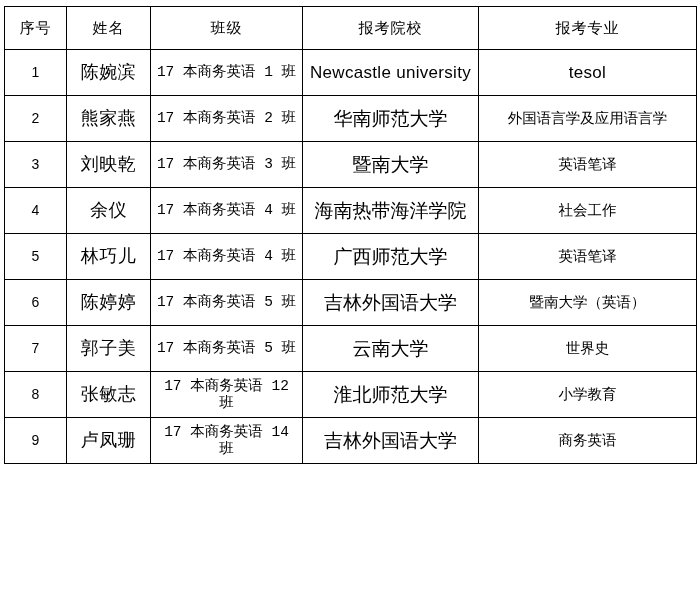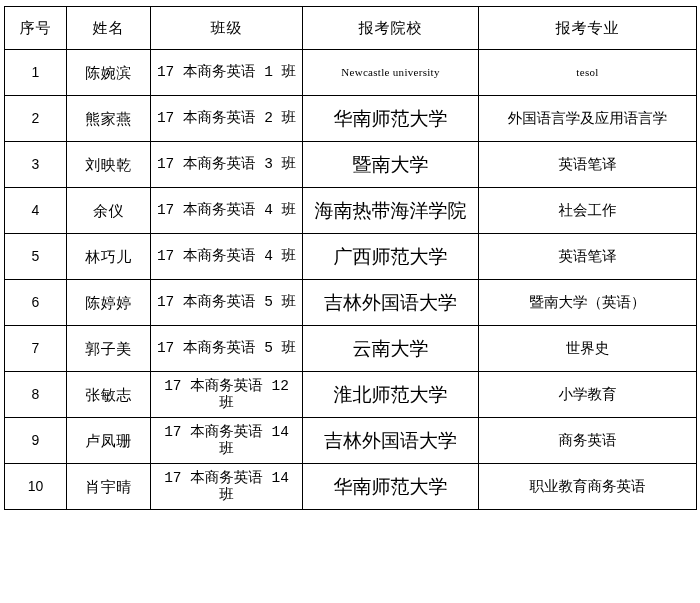--- a/index.html
+++ b/index.html
@@ -49,39 +49,38 @@
     letter-spacing: 1px;
   }
   tbody td {
     height: 41px;
     font-size: 14.5px;
   }
   td.index-cell {
     font-size: 14px;
   }
   td.name-cell {
-    font-size: 15px;
+    font-size: 18px;
     letter-spacing: 0.5px;
   }
   td.class-cell {
     font-size: 14.5px;
     font-family: Liberation Mono, monospace;
   }
   td.school-cell {
     font-size: 19px;
   }
   td.major-cell {
     font-size: 14.5px;
     margin-left: 14px;
   }
   td.latin {
-    font-size: 11px;
+    font-size: 17px;
     line-height: 1.25;
     letter-spacing: 0.3px;
-    font-family: Liberation Serif, serif;
   }
 </style>
 </head>
 <body>
 
 <div class="sheet">
   <table class="roster">
     <colgroup>
       <col class="c-index">
       <col class="c-name">
@@ -156,22 +155,15 @@
           <td class="school-cell">淮北师范大学</td>
           <td class="major-cell">小学教育</td>
         </tr>
         <tr>
           <td class="index-cell">9</td>
           <td class="name-cell">卢凤珊</td>
           <td class="class-cell">17 本商务英语 14 班</td>
           <td class="school-cell">吉林外国语大学</td>
           <td class="major-cell">商务英语</td>
         </tr>
-        <tr>
-          <td class="index-cell">10</td>
-          <td class="name-cell">肖宇晴</td>
-          <td class="class-cell">17 本商务英语 14 班</td>
-          <td class="school-cell">华南师范大学</td>
-          <td class="major-cell">职业教育商务英语</td>
-        </tr>
       </tbody>
   </table>
 </div>
 
 </body></html>

